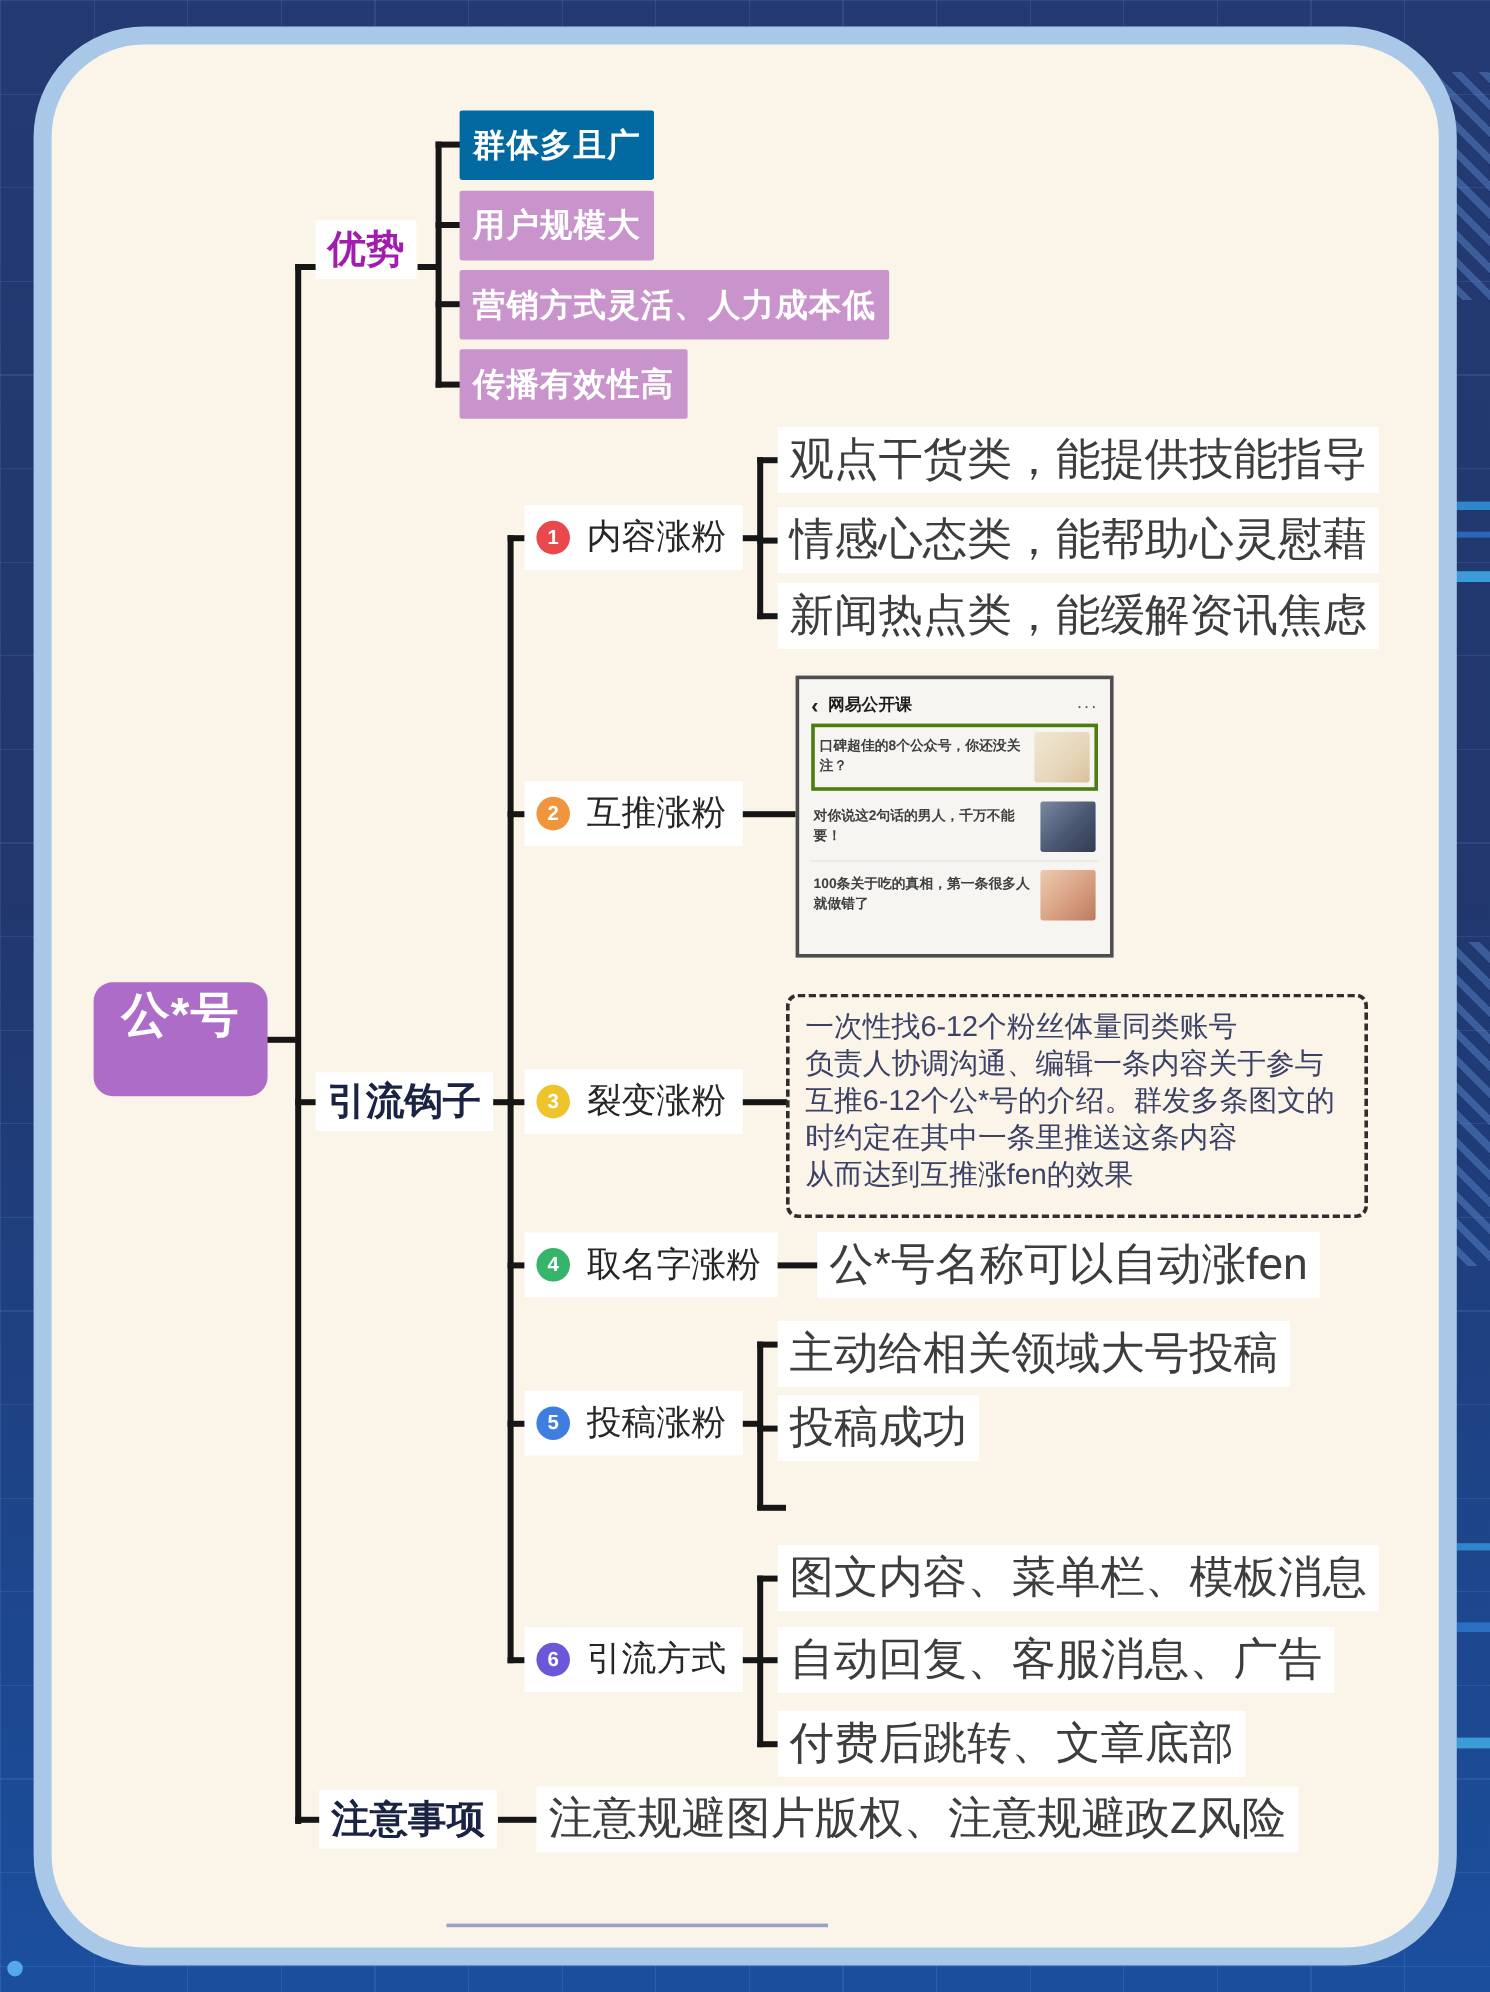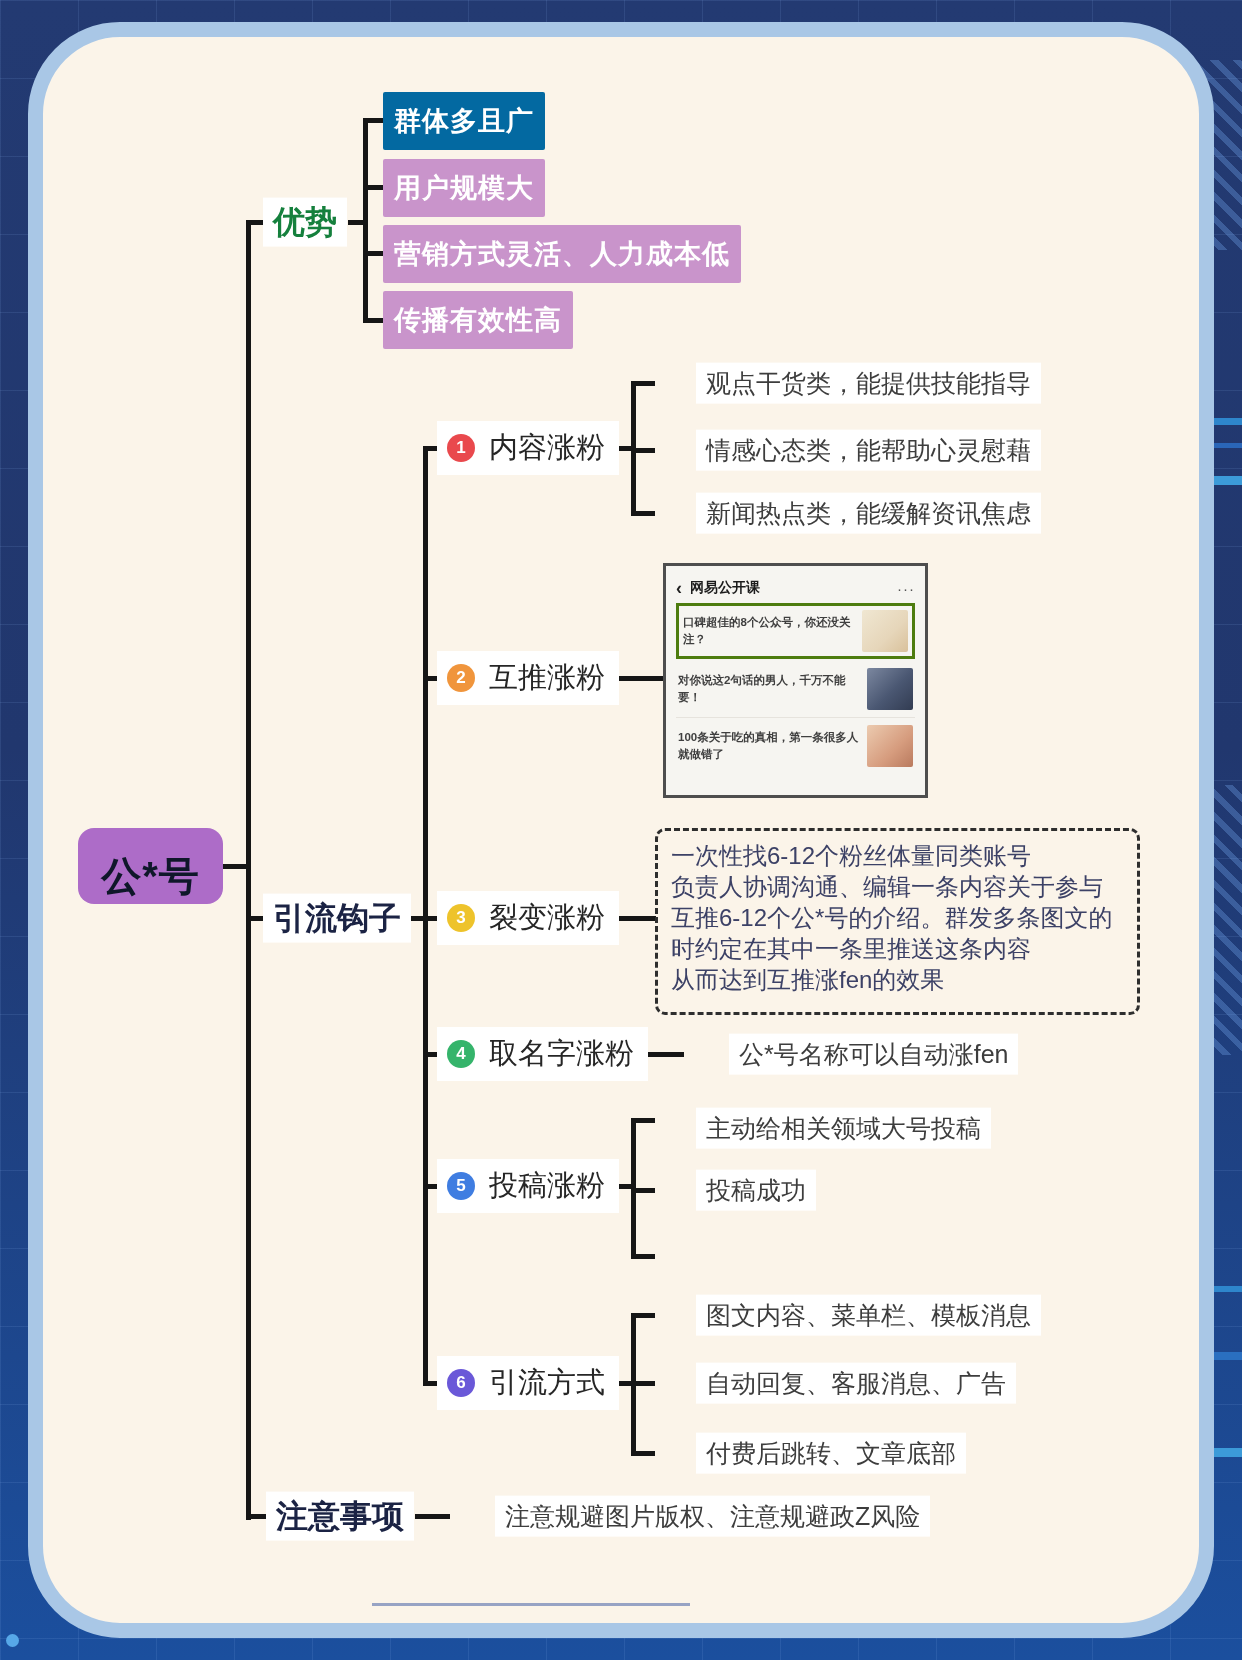--- a/index.html
+++ b/index.html
@@ -31,36 +31,36 @@
     white-space:nowrap;line-height:1.15;
   }
   .l1-label{font-size:32px;font-weight:bold;color:#1b2344;padding:6px 10px;}
   .adv-box{
     position:absolute;transform:translateY(-50%);
     color:#ffffff;font-size:27px;font-weight:bold;letter-spacing:1px;
     padding:11px 11px;white-space:nowrap;border-radius:2px;
   }
   .root-box{
     position:absolute;transform:translateY(-50%);
-    width:145px;height:76px;border-radius:16px;
-    display:flex;align-items:flex-end;justify-content:center;
-    color:#0f172a;font-size:40px;font-weight:bold;letter-spacing:1px;
+    width:145px;height:95px;border-radius:16px;
+    display:flex;align-items:flex-start;justify-content:center;
+    color:#ffffff;font-size:40px;font-weight:bold;letter-spacing:1px;
   }
   .branch-row{
     position:absolute;transform:translateY(-50%);
     display:flex;align-items:center;gap:14px;
     background:#fff;padding:7px 14px 7px 10px;
   }
   .badge{
     width:28px;height:28px;border-radius:50%;
     display:flex;align-items:center;justify-content:center;
     color:#fff;font-size:17px;font-weight:bold;flex:0 0 auto;
   }
   .branch-label{font-size:29px;color:#262626;white-space:nowrap;}
-  .leaf{font-size:25px;color:#3d3d3d;padding:6px 10px;margin-left:48px;}
+  .leaf{font-size:37px;color:#3d3d3d;padding:6px 10px;}
   .note-box{
     position:absolute;left:655px;top:828px;width:485px;height:187px;
     border:3px dashed #2e2e2e;border-radius:10px;box-sizing:border-box;
     padding:9px 0 0 13px;background:transparent;
   }
   .note-line{font-size:24px;color:#3c4166;line-height:31px;white-space:nowrap;}
   
   .phone{
     position:absolute;left:663px;top:563px;width:265px;height:235px;
     background:#f6f5f1;border:3px solid #4e4e4e;box-sizing:border-box;
@@ -146,21 +146,21 @@
   <div class="conn" style="left:631px;top:1313px;width:24px;height:5px;"></div>
   <div class="conn" style="left:631px;top:1381px;width:24px;height:5px;"></div>
   <div class="conn" style="left:631px;top:1451px;width:24px;height:5px;"></div>
 
   <div class="conn" style="left:415px;top:1514px;width:35px;height:5px;"></div>
 
   <div class="root-box" style="left: 78px; top: 866px; background: rgb(173, 108, 200);">
     <span>公*号</span>
   </div>
 
-  <div class="label-box l1-label" style="left:263px;top:222px;color:#15803d;">优势</div>
+  <div class="label-box l1-label" style="left:263px;top:208px;color:#a21caf;">优势</div>
   <div class="label-box l1-label" style="left:263px;top:918px;">引流钩子</div>
   <div class="label-box l1-label" style="left:266px;top:1516px;">注意事项</div>
 
   <div class="adv-box" style="left: 383px; top: 121px; background: #0369a1;">群体多且广</div>
   <div class="adv-box" style="left: 383px; top: 188px; background: rgb(201, 148, 203);">用户规模大</div>
   <div class="adv-box" style="left: 383px; top: 254px; background: rgb(201, 148, 203);">营销方式灵活、人力成本低</div>
   <div class="adv-box" style="left: 383px; top: 320px; background: rgb(201, 148, 203);">传播有效性高</div>
 
   <div class="branch-row" style="left:437px;top:448px;">
     <span class="badge" style="background: rgb(233, 73, 77);">1</span>

